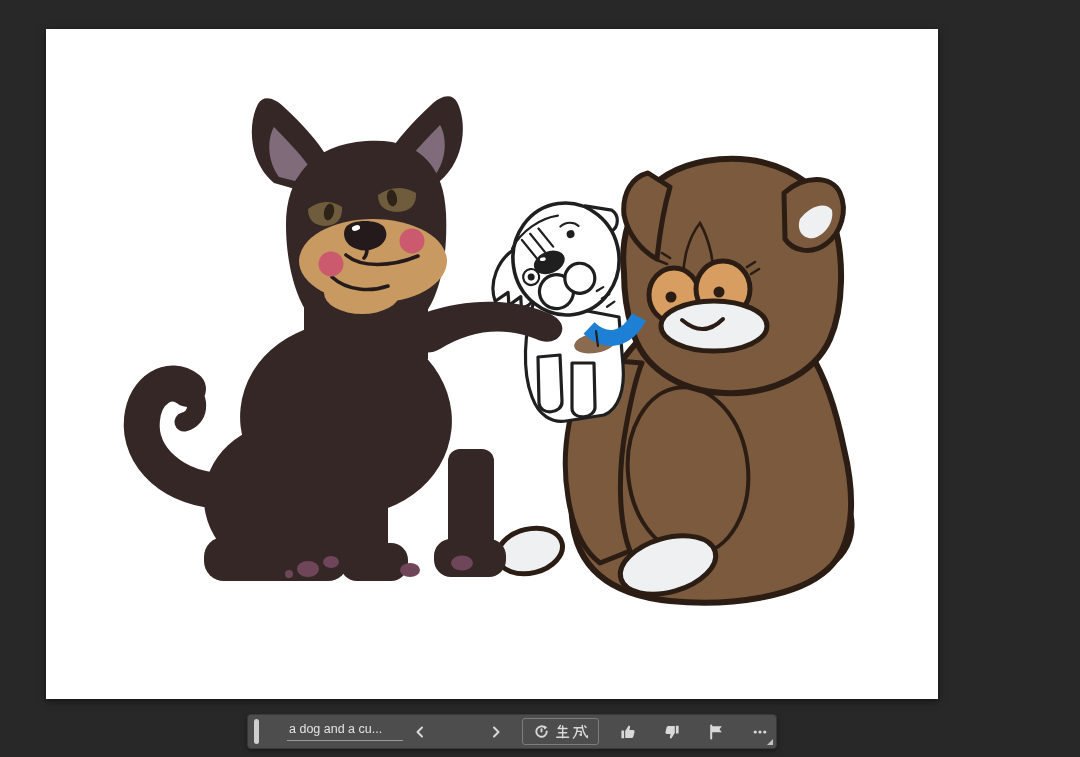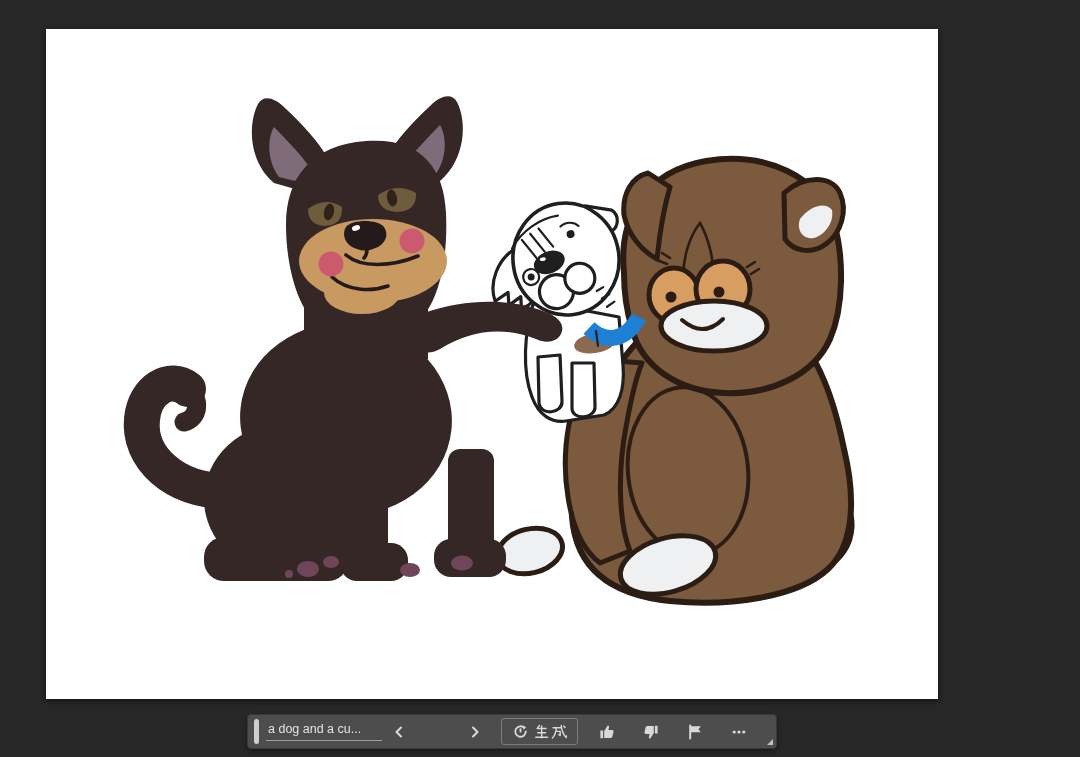--- a/index.html
+++ b/index.html
@@ -33,21 +33,21 @@
   .rs4{stroke:var(--rd-outline);stroke-width:4;stroke-linecap:round;fill:none;}
   .rs2{stroke:var(--rd-outline);stroke-width:2.6;stroke-linecap:round;fill:none;}
 
   
   .taskbar{position:absolute;left:247px;top:714px;width:530px;height:35px;
     background:var(--bar-bg,#4d4d4d);border:1px solid var(--bar-border,#3a3a3a);
     border-radius:4px;box-sizing:border-box;display:flex;align-items:center;
     box-shadow:0 2px 5px rgba(0,0,0,.4);}
   .drag-handle{width:5px;height:25px;border-radius:3px;background:var(--bar-handle,#cfcfcf);
     margin-left:6px;flex:none;cursor:grab;}
-  .prompt-field{width:116px;margin-left:7px;flex:none;background:none;border:none;
+  .prompt-field{width:116px;margin-left:28px;flex:none;background:none;border:none;
     border-bottom:1px solid var(--underline,#999);padding:0 2px 4px 2px;text-align:left;
     font-family:"Liberation Sans", sans-serif;font-size:12.5px;color:var(--bar-text,#e3e3e3);
     white-space:nowrap;overflow:hidden;cursor:text;}
   .icon-btn{background:none;border:none;padding:0;width:30px;height:28px;flex:none;
     display:flex;align-items:center;justify-content:center;cursor:pointer;}
   .icon-btn svg{display:block;}
   .chev-prev{margin-left:2px;} .chev-next{margin-left:46px;}
   .generate-btn{margin-left:11px;width:77px;height:27px;flex:none;background:none;
     border:1px solid var(--button-border,#7d7d7d);border-radius:3px;display:flex;
     align-items:center;justify-content:center;gap:6px;cursor:pointer;box-sizing:border-box;}

